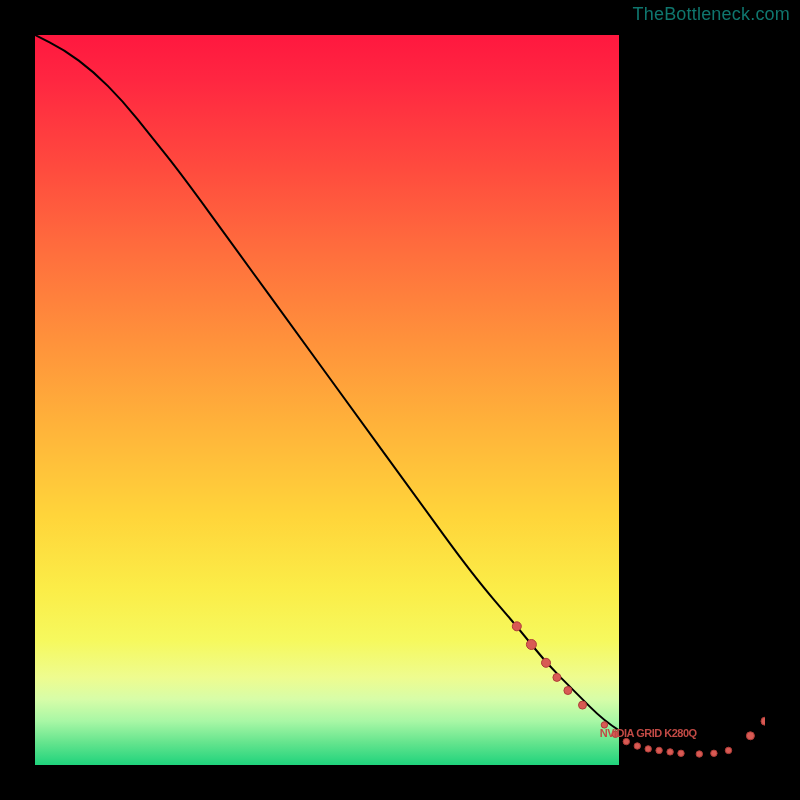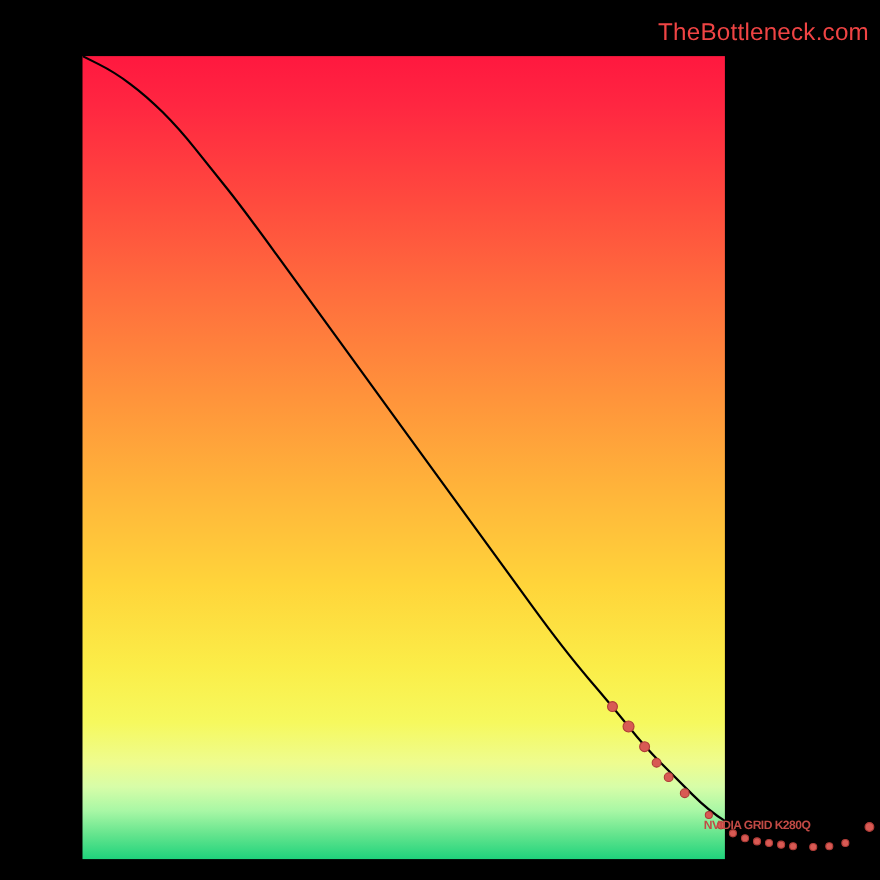--- a/index.html
+++ b/index.html
@@ -12,52 +12,51 @@
     font-family: Arial, Helvetica, sans-serif;
   }
   .frame {
     position: relative;
     width: 800px;
     height: 800px;
     background: #000;
   }
   .watermark {
     position: absolute;
-    top: 16px;
+    top: 4px;
     right: 10px;
-    color: #ef4444;
-    font-size: 22px;
+    color: #0f766e;
+    font-size: 18px;
     letter-spacing: 0.2px;
     user-select: none;
   }
   .plot {
     position: absolute;
     left: 35px;
-    top: 51px;
+    top: 35px;
     width: 584px;
     height: 730px;
     
     background: linear-gradient(
       to bottom,
       #ff183f 0%,
       #ff2641 6%,
       #ff4a3e 18%,
       #ff6f3d 30%,
       #ff923b 42%,
       #ffb43a 54%,
       #ffd53a 66%,
       #fbed48 76%,
       #f6f95e 83%,
       #eefc8f 88%,
       #d7fda8 91%,
       #a8f7a5 94%,
       #63e48d 97%,
       #1fd37c 100%
     );
-    margin-left: 40px;
   }
   svg.overlay {
     position: absolute;
     left: 0;
     top: 0;
     width: 730px;
     height: 730px;
   }
   .curve {
     fill: none;

